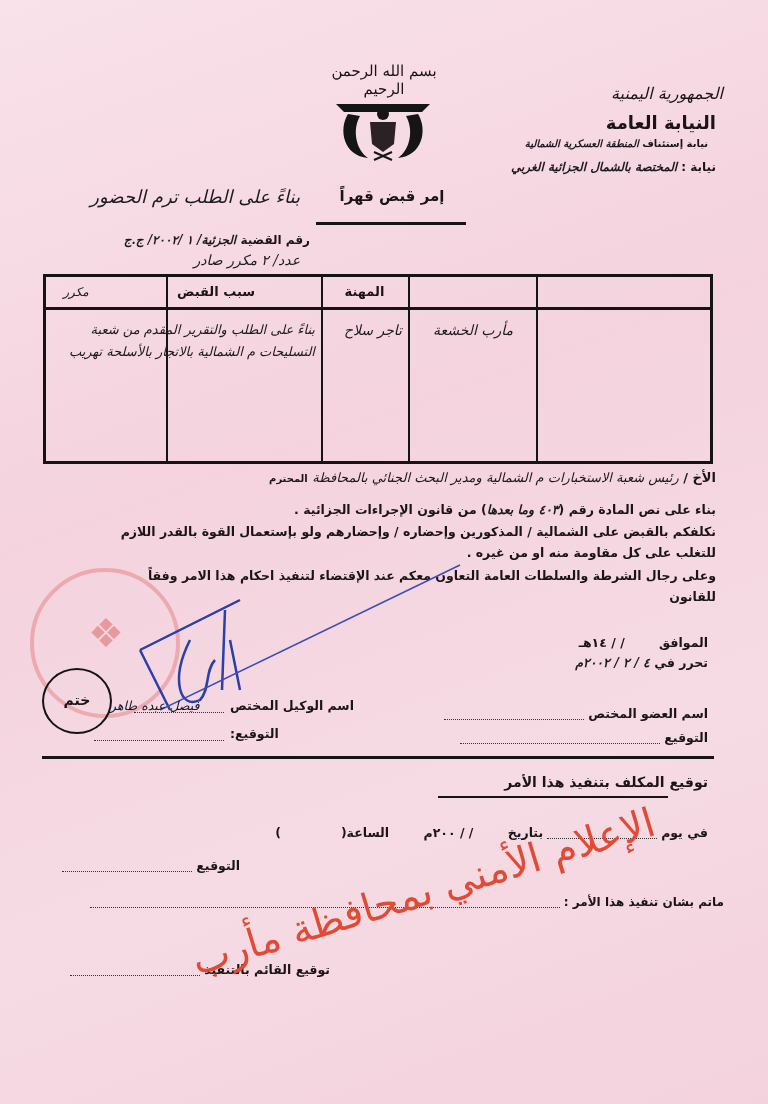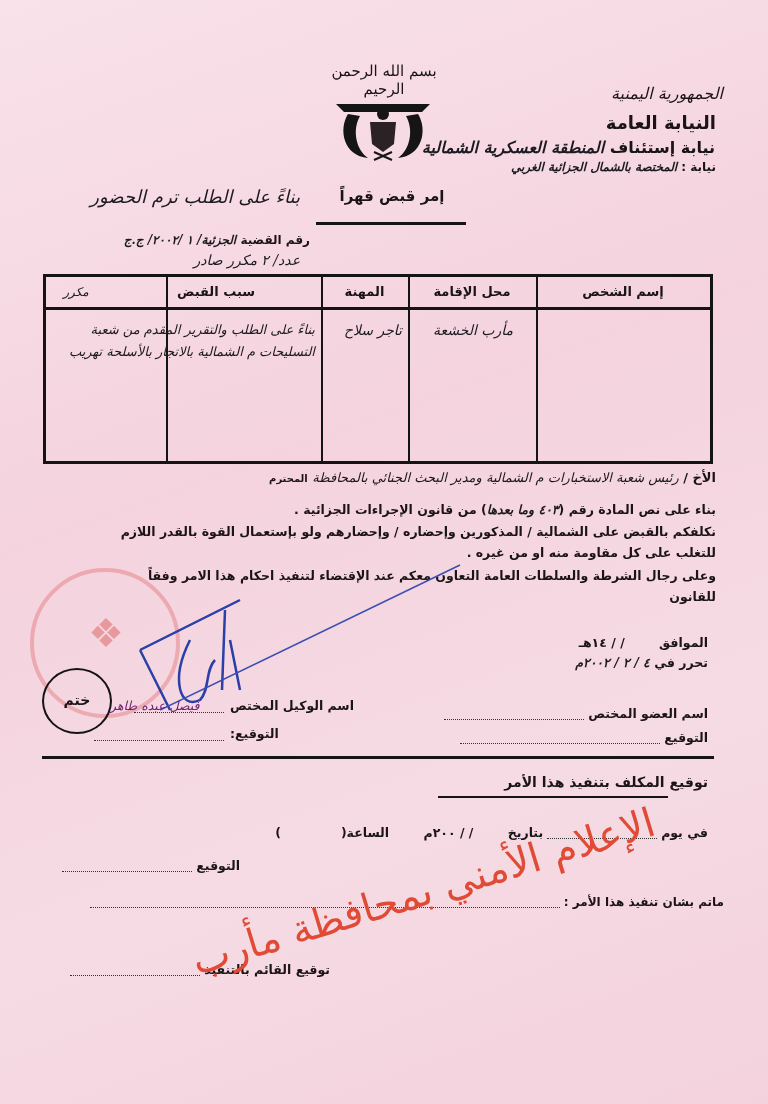--- a/index.html
+++ b/index.html
@@ -5,28 +5,28 @@
   html, body { margin: 0; padding: 0; }
   body {
     width: 768px; height: 1104px; overflow: hidden; position: relative;
     background: #f6d8e2;
     background-image: linear-gradient(160deg, #f9e2ea 0%, #f4d3de 40%, #f6dbe4 70%, #f3d2dd 100%);
     font-family: "DejaVu Sans", sans-serif; color: #1a1416;
   }
   .abs { position: absolute; }
   .rtl { direction: rtl; }
   .hand { font-family: "DejaVu Serif", serif; color: #1c1a20; font-style: italic; }
-  .blue { color: #701a75; }
+  .blue { color: #0f172a; }
 
   
   #basmala { left: 326px; top: 62px; width: 116px; text-align: center; font-size: 15px; font-family: "DejaVu Serif", serif; }
   #emblem { left: 334px; top: 100px; width: 98px; height: 62px; }
   #republic { right: 45px; top: 84px; font-size: 16px; font-family: "DejaVu Serif", serif; font-style: italic; }
   #office { right: 52px; top: 112px; font-size: 18px; font-weight: bold; }
-  #appeal { right: 53px; top: 138px; font-size: 16px; font-weight: bold; width: 300px; }
+  #appeal { right: 60px; top: 138px; font-size: 10px; font-weight: bold; width: 300px; }
   #prosec { right: 52px; top: 160px; font-size: 12px; font-weight: bold; width: 300px; }
   #title { left: 316px; top: 187px; width: 152px; text-align: center; font-size: 15px; font-weight: bold; }
   #title-rule { left: 316px; top: 222px; width: 150px; height: 3px; background: #151515; }
   #note1 { left: 0px; top: 186px; width: 300px; font-size: 18px; }
   #caseno { left: 40px; top: 233px; width: 270px; font-size: 12px; font-weight: bold; }
   #note2 { left: 40px; top: 252px; width: 260px; font-size: 14px; }
 
   
   #table { left: 43px; top: 274px; width: 670px; height: 190px; border: 3px solid #141414; box-sizing: border-box; }
   .col { position: absolute; top: 0; bottom: 0; border-left: 2px solid #141414; box-sizing: border-box; }
@@ -100,22 +100,20 @@
 <div id="note2" class="abs rtl hand">عدد/ ٢ مكرر صادر</div>
 
 <div id="table" class="abs">
   <div class="col" style="left:120px;"></div>
   <div class="col" style="left:275px;"></div>
   <div class="col" style="left:362px;"></div>
   <div class="col" style="left:490px;"></div>
   <div class="hdr-row"></div>
   <div class="col" style="left:0; top:0; height:33px; width:0; border-left:none;"></div>
 
-  <div class="hcell" style="left:490px; width:174px;">إسم الشخص</div>
-  <div class="hcell" style="left:362px; width:128px;">محل الإقامة</div>
   <div class="hcell" style="left:275px; width:87px;">المهنة</div>
   <div class="hcell" style="left:65px; width:210px;">سبب القبض</div>
   <div class="hcell hand" style="left:0; width:60px; font-weight:normal; font-size:12px;">مكرر</div>
 
   <div class="dcell hand" style="left:364px; width:126px; text-align:center;">مأرب الخشعة</div>
   <div class="dcell hand" style="left:277px; width:85px;">تاجر سلاح</div>
   <div class="dcell hand" style="left:2px; width:273px; font-size:13px;">بناءً على الطلب والتقرير المقدم من شعبة التسليحات م الشمالية بالاتجار بالأسلحة تهريب</div>
 </div>
 
 <div id="addressee" class="abs rtl">

